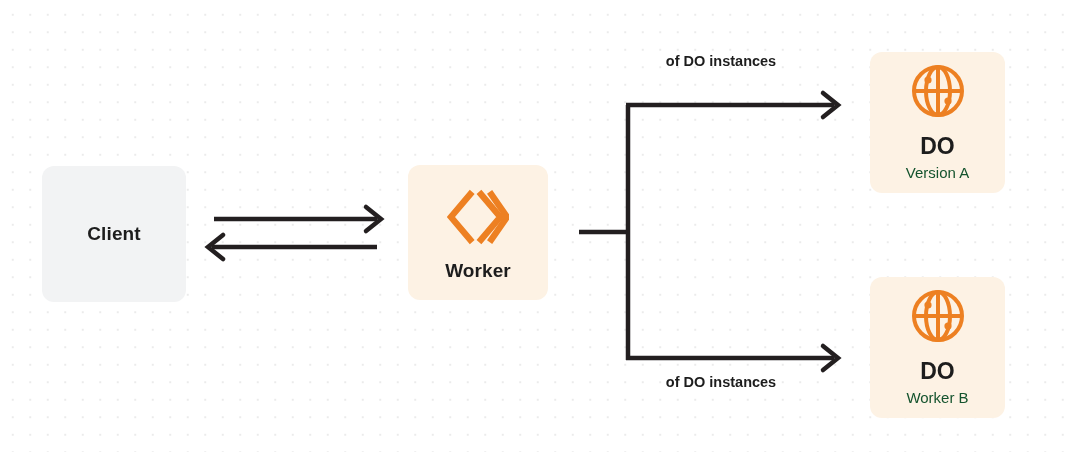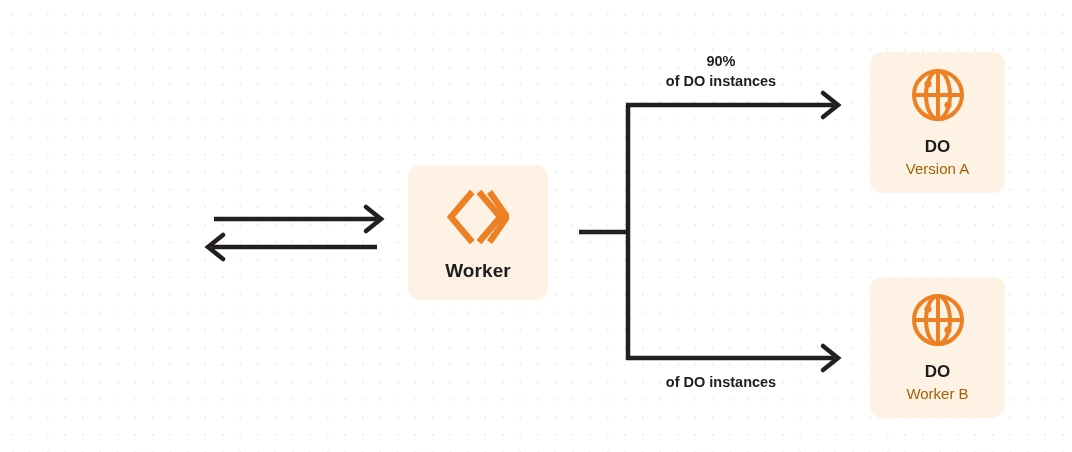--- a/index.html
+++ b/index.html
@@ -70,27 +70,27 @@
     line-height: 1.2;
   }
   .node-title-client {
     font-size: 19px;
   }
   .node-title-worker {
     font-size: 19px;
     margin-top: 14px;
   }
   .node-title-do {
-    font-size: 17px;
+    font-size: 23px;
     margin-top: 14px;
   }
   .node-subtitle {
     font-size: 15px;
     font-weight: normal;
-    color: #a16207;
+    color: #14532d;
     margin-top: 3px;
     line-height: 1.2;
   }
   .icon-wrap {
     display: block;
     line-height: 0;
   }
   .icon-worker {
     width: 62px;
     height: 58px;
@@ -153,28 +153,30 @@
       <polyline points="823,93 838,105 823,117" fill="none" stroke="#231f20" stroke-width="4.5" stroke-linecap="round" stroke-linejoin="miter"></polyline>
     </g>
 
     <g>
       <line x1="626" y1="358" x2="834" y2="358" stroke="#231f20" stroke-width="4.5" stroke-linecap="butt"></line>
       <polyline points="823,346 838,358 823,370" fill="none" stroke="#231f20" stroke-width="4.5" stroke-linecap="round" stroke-linejoin="miter"></polyline>
     </g>
   </svg>
 
   <div class="edge-label label-top">
-    <div>90%</div>
     <div>of DO instances</div>
   </div>
 
   <div class="edge-label label-bottom">
     <div>of DO instances</div>
   </div>
 
+  <div class="node node-client">
+    <div class="node-title node-title-client">Client</div>
+  </div>
 
   <div class="node node-worker">
     <span class="icon-wrap">
       <svg class="icon-worker" viewBox="0 0 64 60" xmlns="http://www.w3.org/2000/svg">
         <path d="M26 4 L4 30 L26 56" fill="none" stroke="#ed8022" stroke-width="6.5" stroke-linecap="butt" stroke-linejoin="miter"></path>
         <path d="M33 4 L55 30 L33 56" fill="none" stroke="#ed8022" stroke-width="6.5" stroke-linecap="butt" stroke-linejoin="miter"></path>
         <path d="M44 4 L62 30 L44 56" fill="none" stroke="#ed8022" stroke-width="6.5" stroke-linecap="butt" stroke-linejoin="miter"></path>
       </svg>
     </span>
     <div class="node-title node-title-worker">Worker</div>

